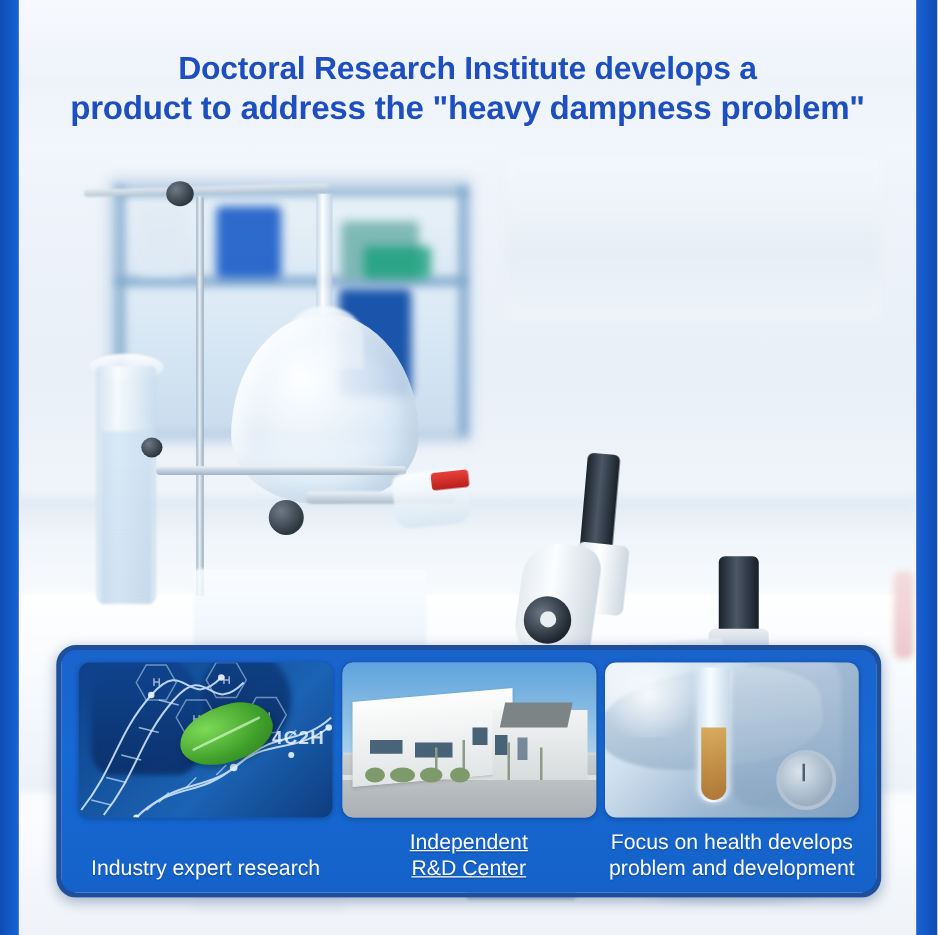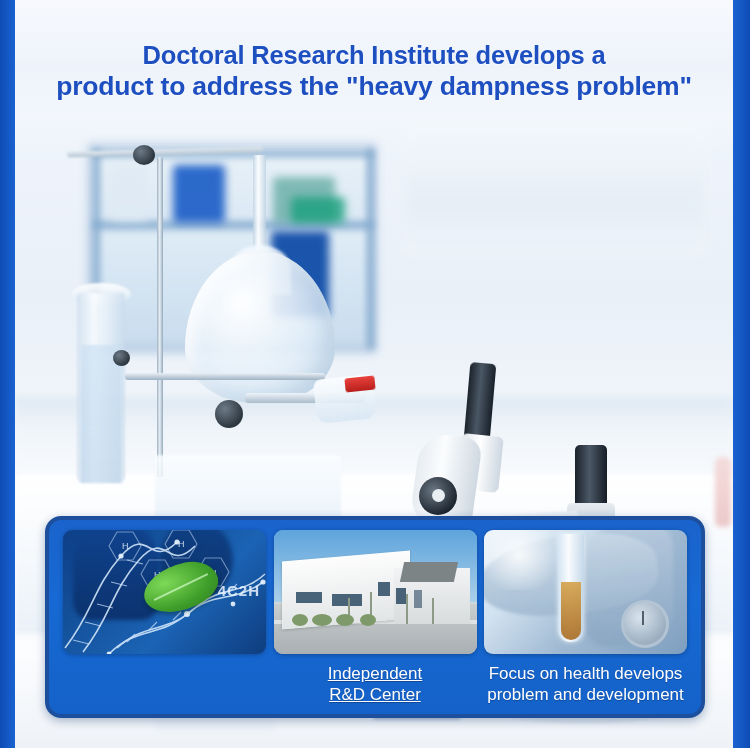--- a/index.html
+++ b/index.html
@@ -407,20 +407,21 @@
               <g fill="#e3f0fc" font-size="9" opacity="0.85" font-family="sans-serif">
                 <text x="59" y="19">H</text>
                   <text x="115" y="17">H</text>
                 <text x="91" y="48">H</text>
                   <text x="147" y="46">H</text>
               </g>
             </svg>
             <div class="leaf"></div>
             <div class="code">4C2H</div>
           </div>
+          <div class="cap">Industry expert research</div>
         </div>
 
         <div class="cell c2">
           <div class="thumb t2">
             <div class="sky"></div>
             <div class="ground"></div>
             <div class="curb"></div>
             <div class="bldg"></div>
             <div class="bldg2"></div>
             <div class="roof"></div>

